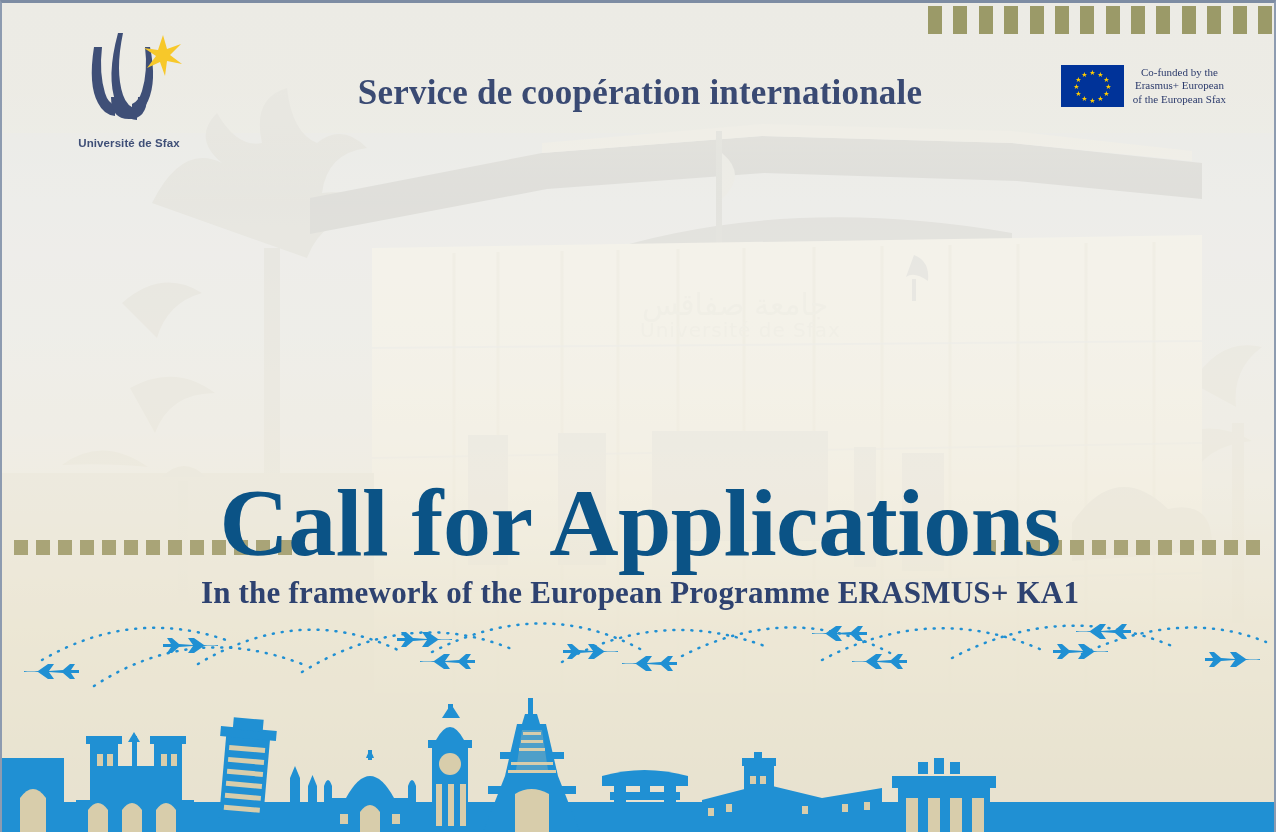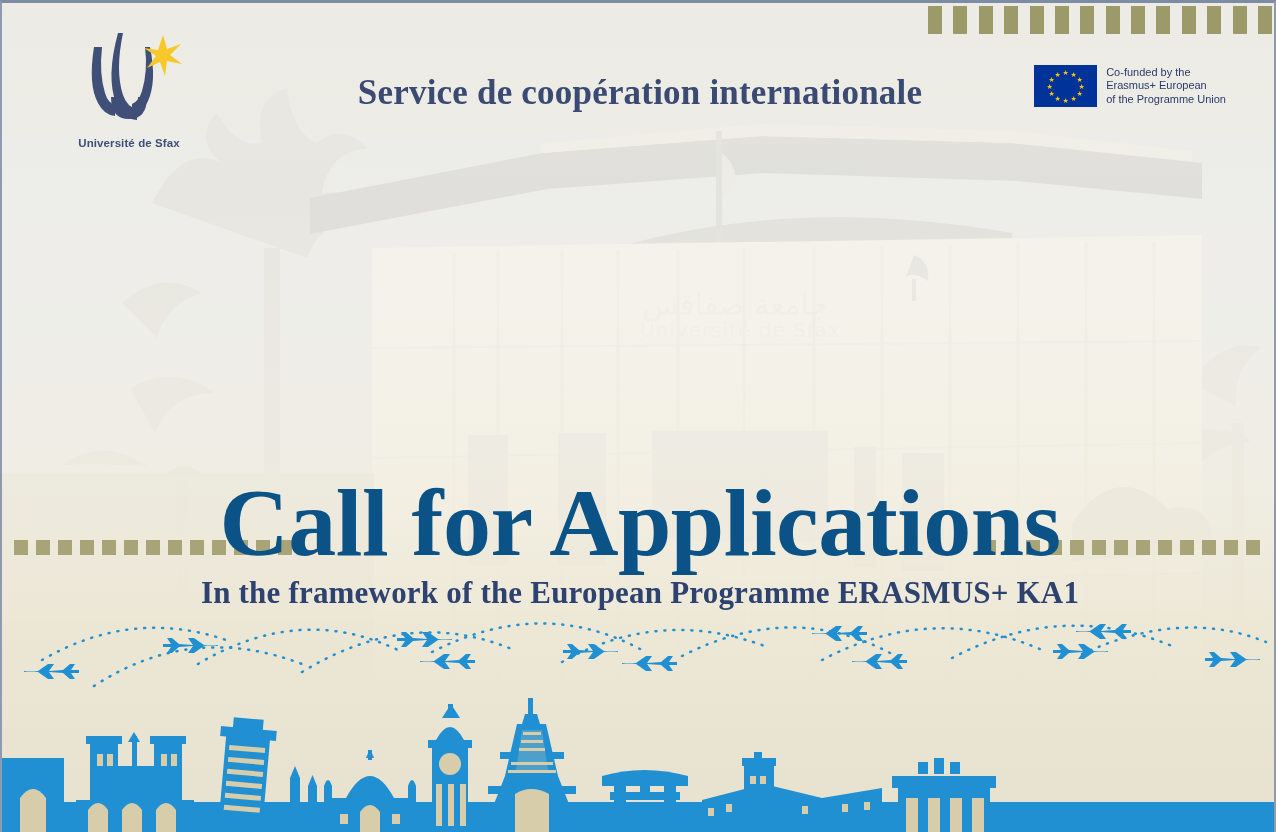--- a/index.html
+++ b/index.html
@@ -112,25 +112,26 @@
   }
   .eu-star {
     position: absolute;
     color: #ffcc00;
     font-size: 7px;
     line-height: 7px;
     width: 7px; height: 7px;
     text-align: center;
   }
   .eu-text {
-    font-family: Liberation Sans, sans-serif;
+    font-family: Liberation Serif, serif;
     font-size: 11px;
     line-height: 13.5px;
     color: #2b3a6b;
     white-space: nowrap;
+    text-align: center;
   }
 
   
   .sq-strip {
     position: absolute;
     top: 537px;
     height: 15px;
     display: flex;
     gap: 8px;
     z-index: 5;
@@ -350,21 +351,21 @@
       <span class="eu-star" style="left:28px; top:33px;">★</span>
       <span class="eu-star" style="left:20px; top:31px;">★</span>
       <span class="eu-star" style="left:14px; top:26px;">★</span>
       <span class="eu-star" style="left:12px; top:19px;">★</span>
       <span class="eu-star" style="left:14px; top:12px;">★</span>
       <span class="eu-star" style="left:20px; top:7px;">★</span>
     </div>
     <div class="eu-text">
       <div>Co-funded by the</div>
       <div>Erasmus+ European</div>
-      <div>of the Programme Union</div>
+      <div>of the European Sfax</div>
     </div>
   </div>
 
   <div class="sq-strip left">
     <i></i>
       <i></i>
     <i></i>
       <i></i>
     <i></i>
       <i></i>

